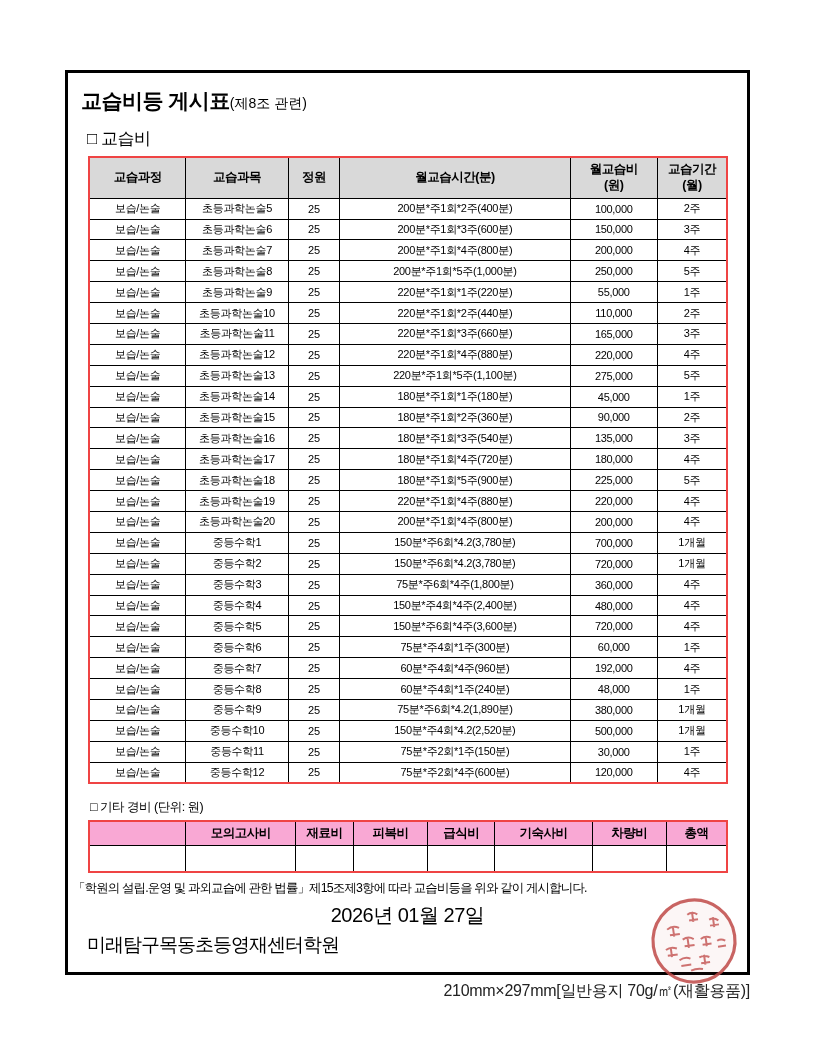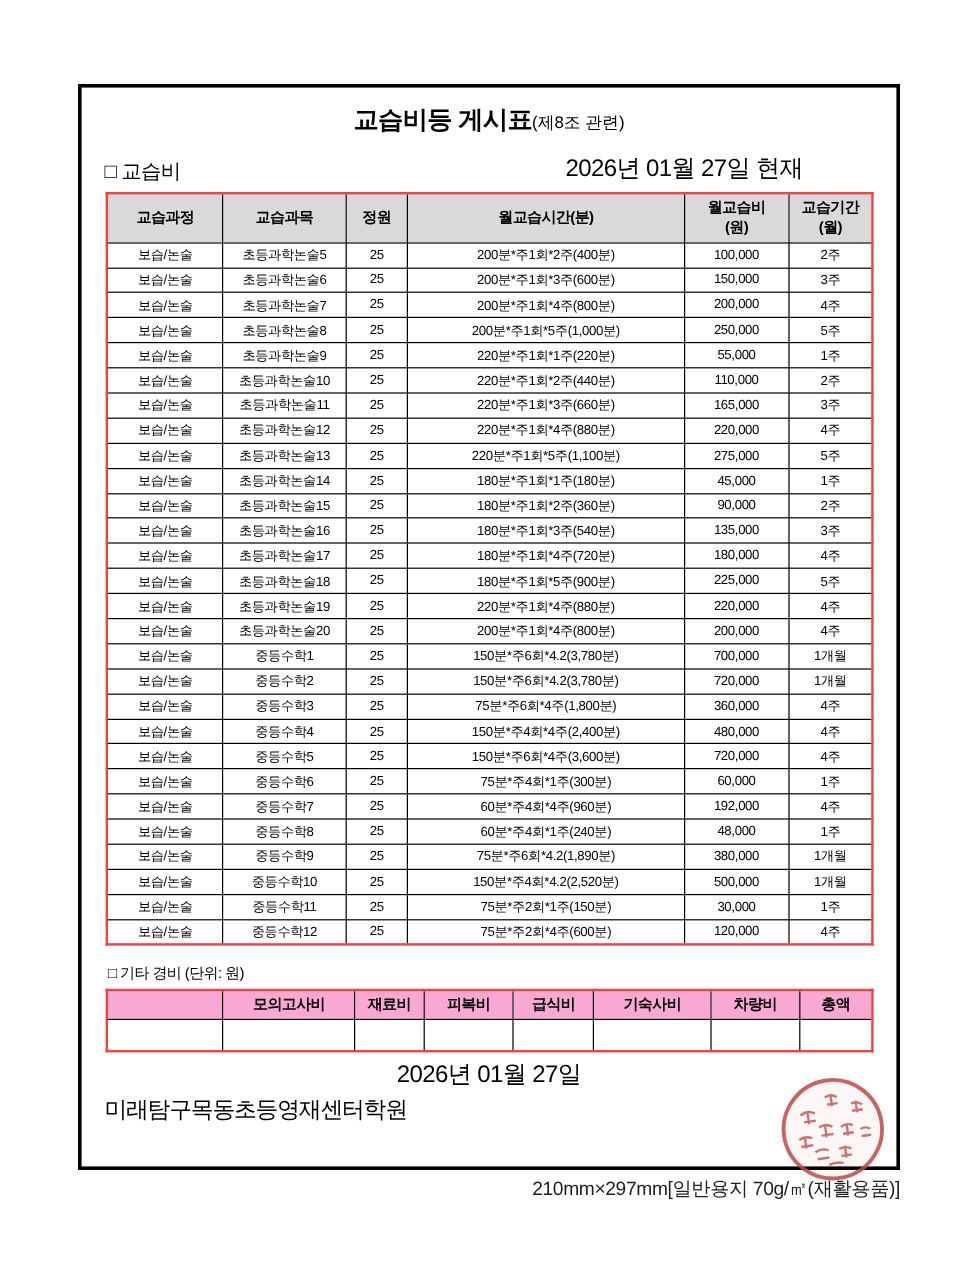--- a/index.html
+++ b/index.html
@@ -7,21 +7,21 @@
   body {
     width: 816px; height: 1056px; position: relative;
     font-family: "Liberation Sans", "DejaVu Sans", sans-serif;
     color: #000;
   }
   .doc-border {
     position: absolute; left: 65px; top: 70px; width: 685px; height: 905px;
     border: 3px solid #000; background: #fff; padding: 0;
   }
   .doc-title {
-    text-align: center; margin-top: 16px; line-height: 1.15;
+    margin-top: 16px; line-height: 1.15; padding-left: 13px;
   }
   .doc-title .main { font-size: 21px; font-weight: bold; letter-spacing: -0.5px; }
   .doc-title .sub { font-size: 14px; font-weight: normal; }
   .section-row {
     display: flex; justify-content: space-between; align-items: flex-end;
     margin: 14px 78px 6px 19px;
   }
   .section-label { font-size: 17px; font-weight: normal; letter-spacing: -0.5px; }
   .as-of-date { font-size: 20px; letter-spacing: -0.5px; }
   table { border-collapse: collapse; table-layout: fixed; }
@@ -62,21 +62,20 @@
 <body>
 
 <div class="doc-border">
 
   <div class="doc-title">
     <span class="main">교습비등 게시표</span><span class="sub">(제8조 관련)</span>
   </div>
 
   <div class="section-row">
     <span class="section-label">□ 교습비</span>
-    <span class="as-of-date">2026년 01월 27일 현재</span>
   </div>
 
   <table class="fee-table">
     <colgroup>
       <col style="width:15.2%">
         <col style="width:16%">
         <col style="width:8.1%">
       <col style="width:36.1%">
         <col style="width:13.7%">
         <col style="width:10.9%">
@@ -353,20 +352,21 @@
           <td></td>
           <td></td>
           <td></td>
           <td></td>
           <td></td>
           <td></td>
         </tr>
       </tbody>
   </table>
 
+  <div class="notice-line">「학원의 설립.운영 및 과외교습에 관한 법률」제15조제3항에 따라 교습비등을 위와 같이 게시합니다.</div>
 
   <div class="center-date">2026년 01월 27일</div>
 
   <div class="signature-row">
     <span>미래탐구목동초등영재센터학원</span>
   </div>
 
 </div>
 
 <div class="stamp">

